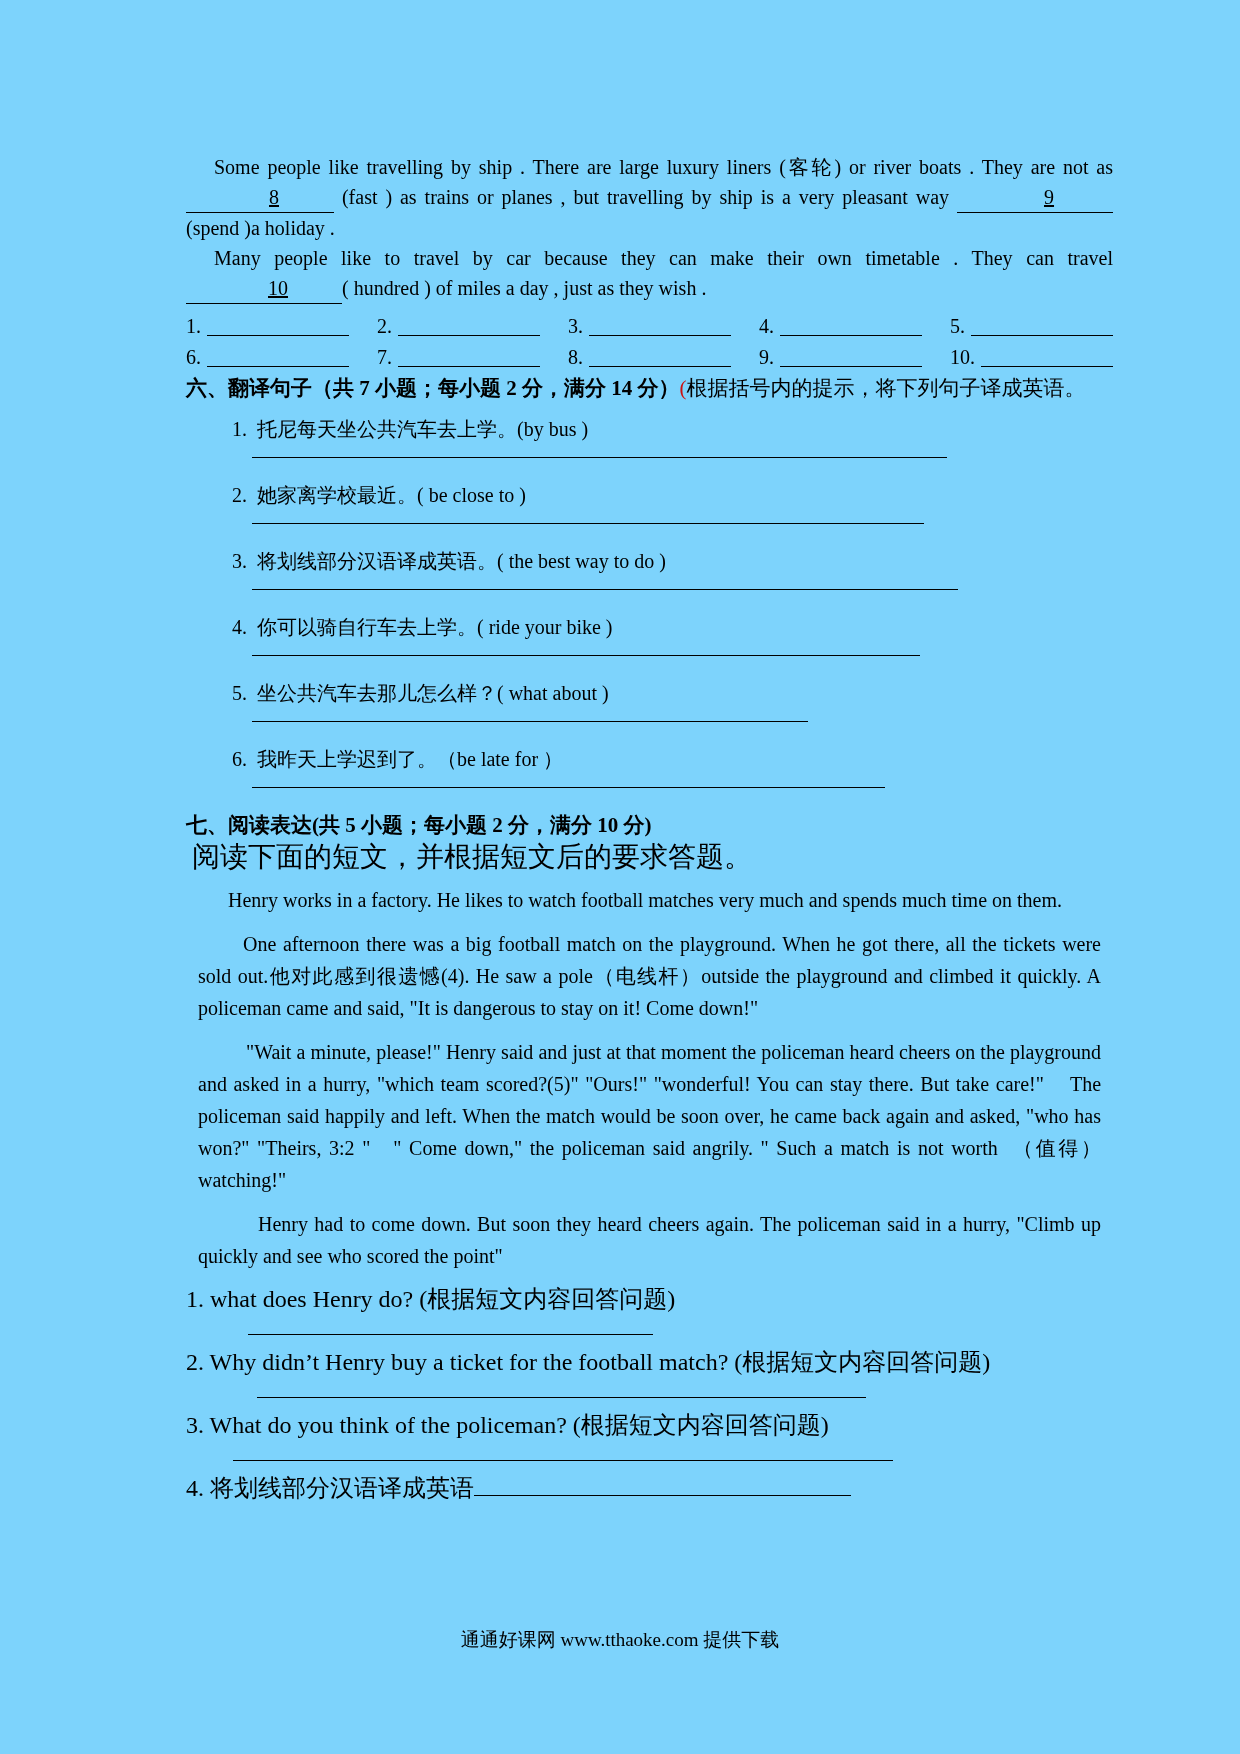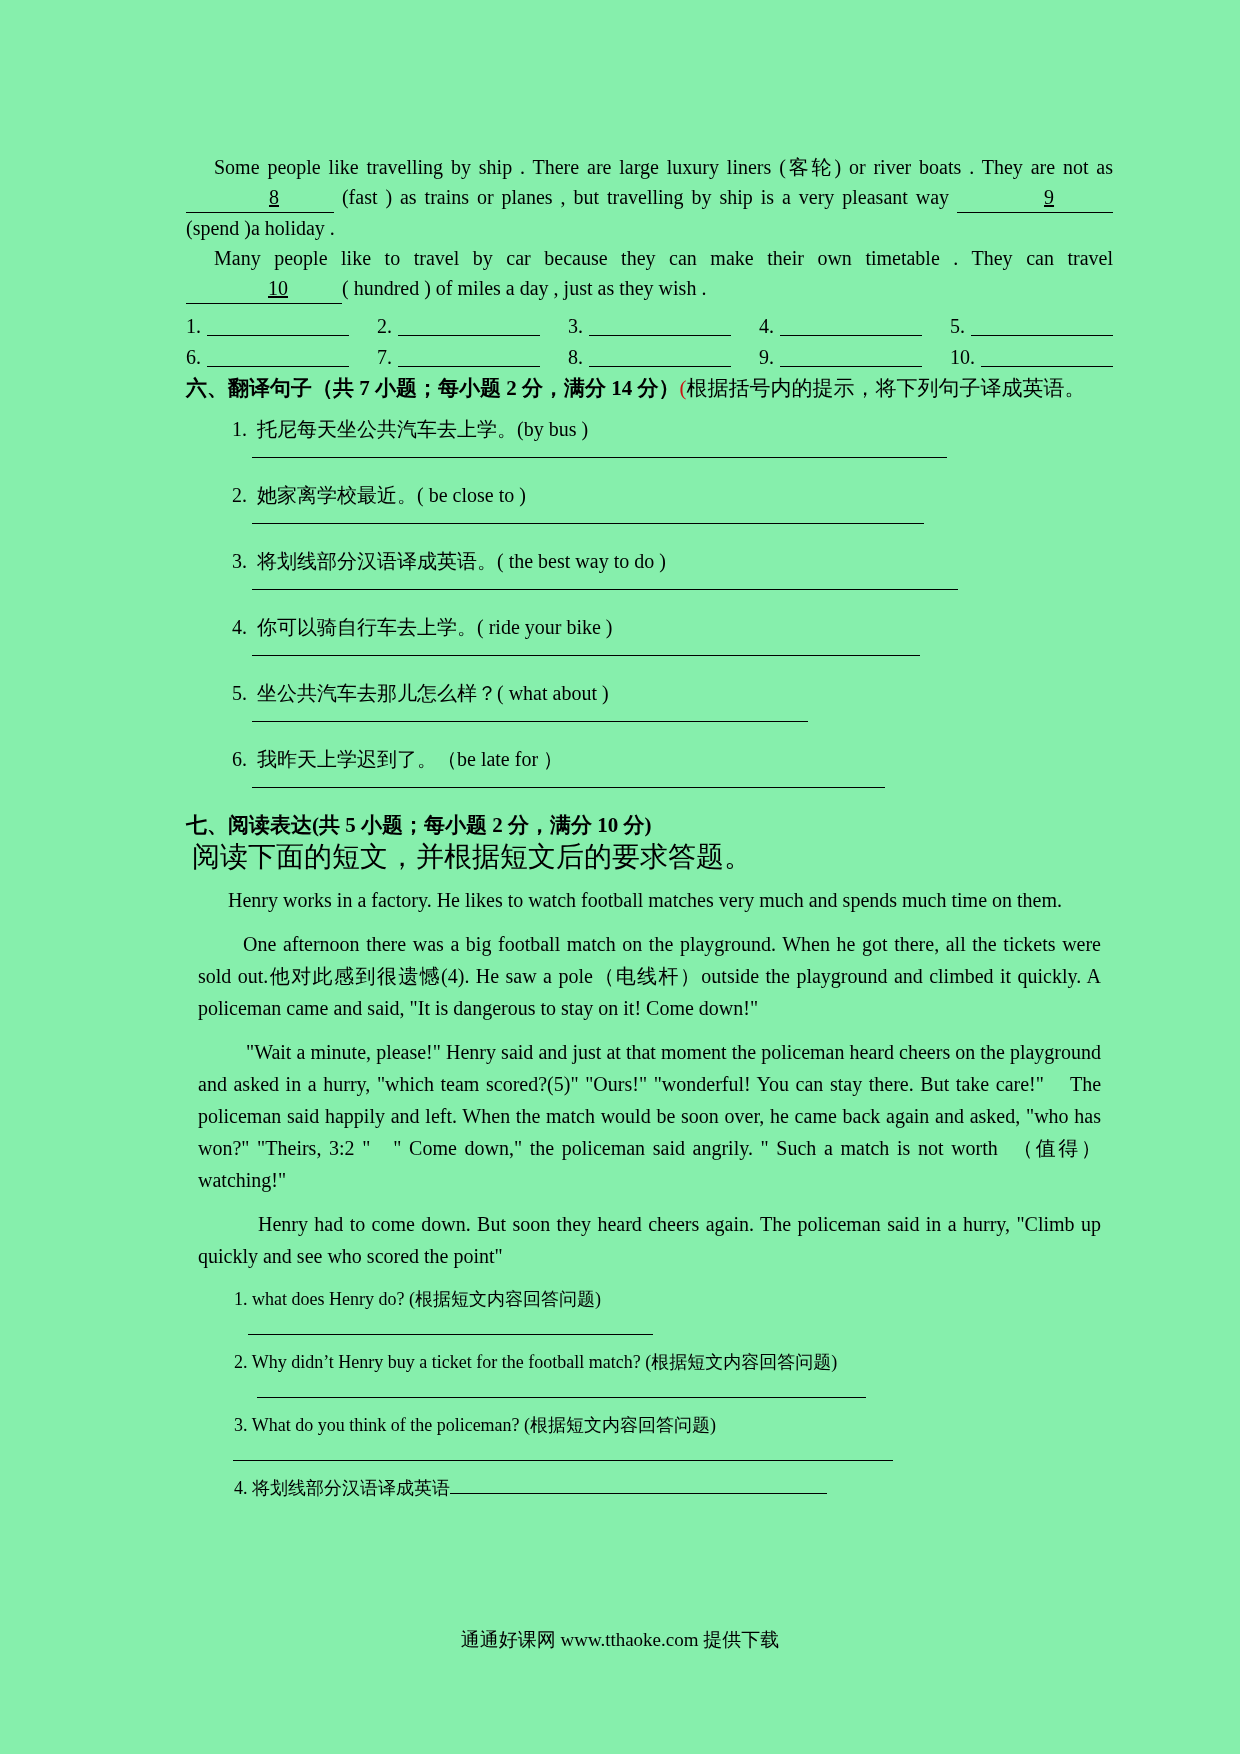--- a/index.html
+++ b/index.html
@@ -1,19 +1,19 @@
 <!DOCTYPE html>
 <html><head>
 <meta charset="utf-8">
 <style>
   html,body { margin:0; padding:0; background:#ffffff; }
   .page {
     position:relative;
     width:1240px; height:1754px;
-    background:#86efac;
+    background:#7dd3fc;
     font-family:"Liberation Serif","DejaVu Serif",serif;
     color:#000000;
     overflow:hidden;
   }
   .content { position:absolute; left:186px; top:152px; width:927px; }
 
   p.body { font-size:20px; line-height:30px; margin:0; text-align:justify; }
   .indent1 { text-indent:28px; }
 
   .blank { display:inline-block; border-bottom:1px solid #000; text-align:center; vertical-align:baseline; }
@@ -40,21 +40,21 @@
   .intro { font-size:28px; line-height:31px; padding-left:6px; }
 
   .passage p { font-size:20px; line-height:32px; margin:12px; text-align:justify; }
   .ind30 { text-indent:30px; }
   .ind45 { text-indent:45px; }
   .ind48 { text-indent:48px; }
   .ind60 { text-indent:60px; }
   .u { text-underline-offset:4px; }
 
   .questions { margin-top:8px; }
-  .q-text { font-size:18px; line-height:30px;margin-left:48px; }
+  .q-text { font-size:24px; line-height:30px; }
   .q-line { border-bottom:1px solid #000; height:0; margin-top:20px; margin-bottom:12px; }
   .q-inline-line { display:inline-block; border-bottom:1px solid #000; height:14px; vertical-align:baseline; }
 
   .footer {
     position:absolute; left:0; top:1628px; width:1240px;
     text-align:center; font-size:19px; line-height:24px; color:#000;
   }
 </style>
 </head>
 <body>

